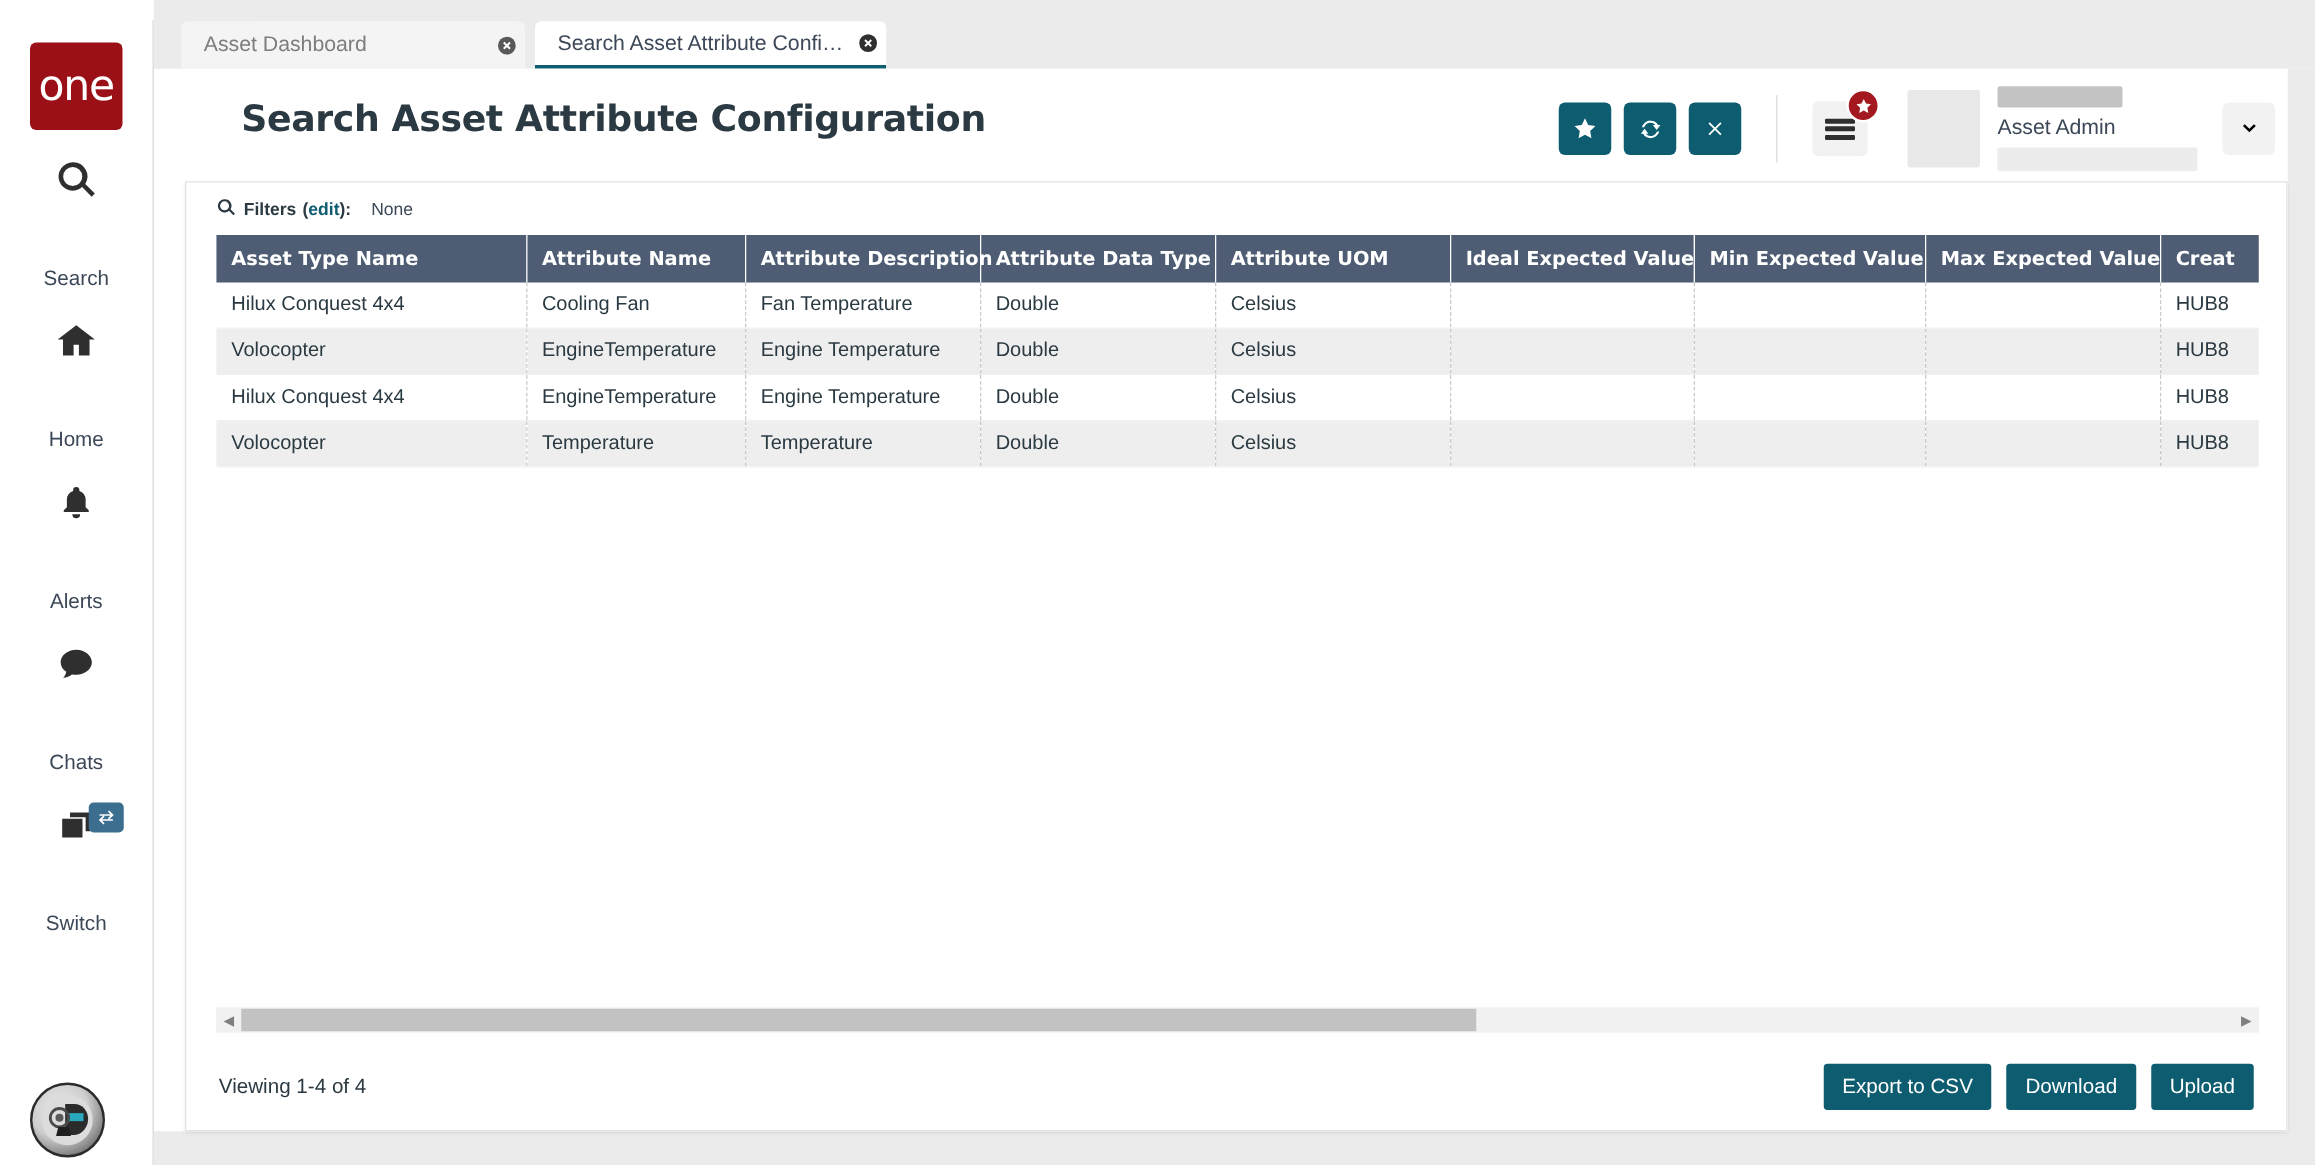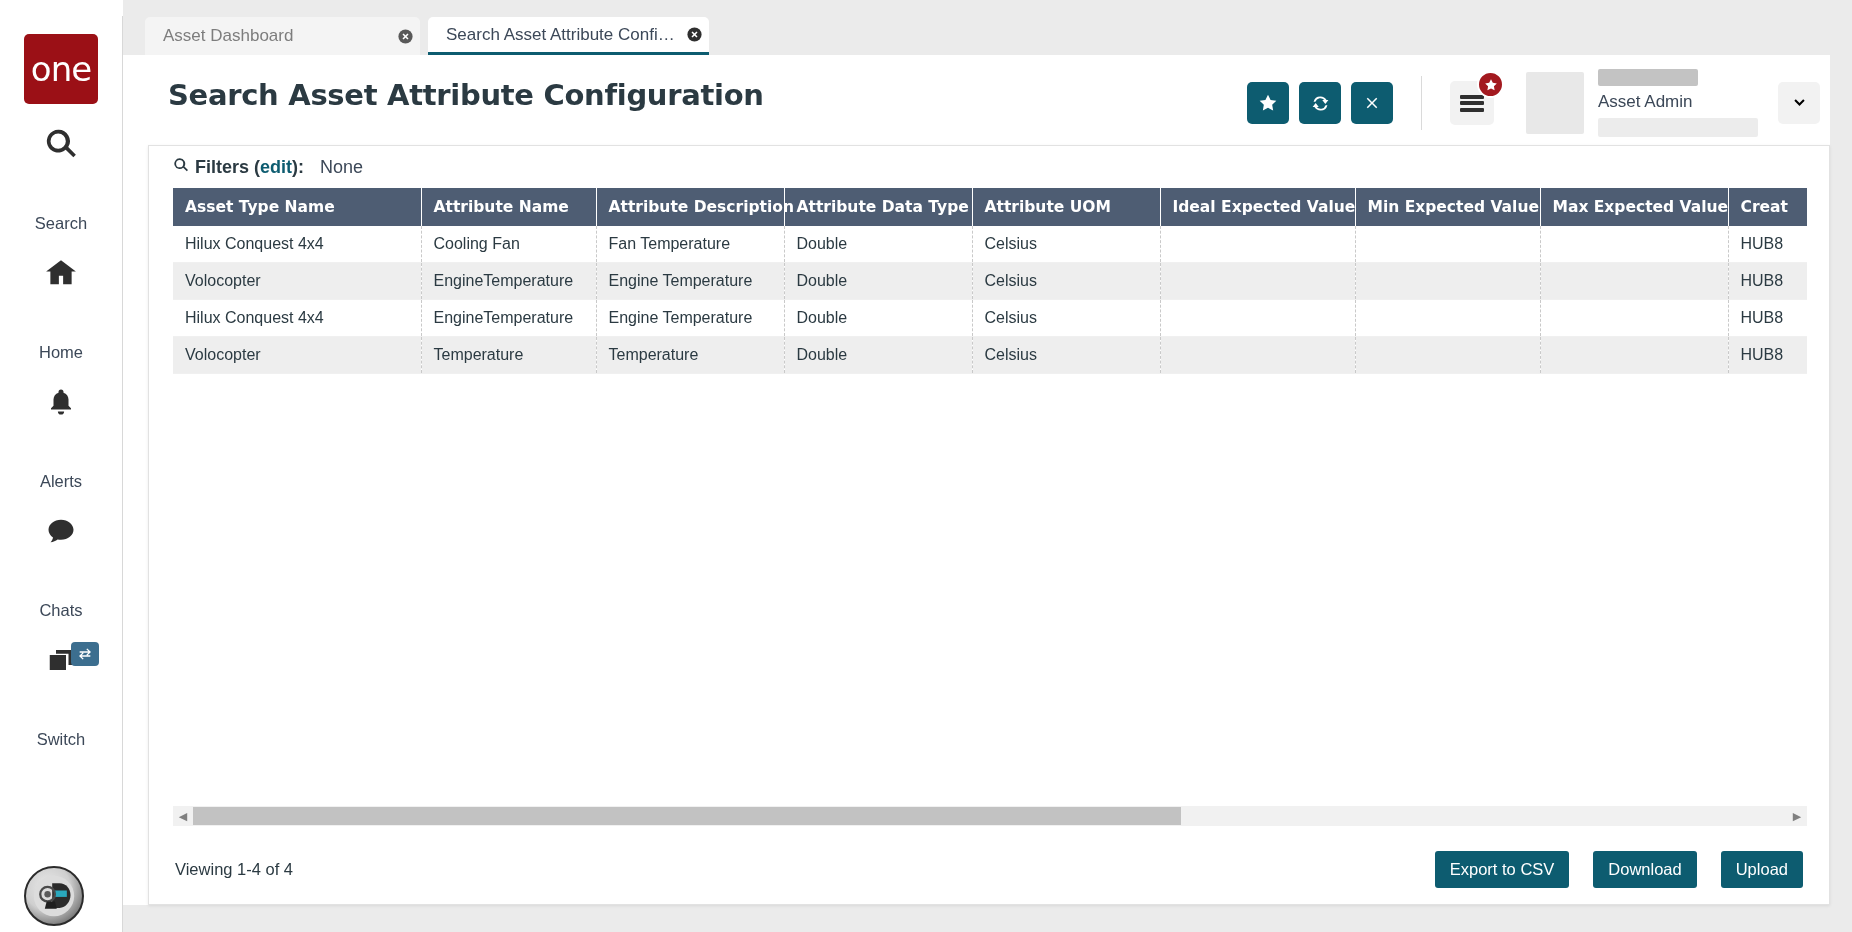--- a/index.html
+++ b/index.html
@@ -81,21 +81,21 @@
     width: 1682px; height: 850px; background: #ffffff;
   }
 
   
   #page-header {
     position: relative; height: 80px; width: 100%;
     display: flex; align-items: center;
     border-bottom: 1px solid transparent;
   }
   #page-title {
-    margin-left: 20px; font-size: 29px; font-weight: bold; color: #2b3a42;
+    margin-left: 45px; font-size: 29px; font-weight: bold; color: #2b3a42;
     font-family: "DejaVu Sans", sans-serif; letter-spacing: -0.3px;
   }
   #header-actions {
     position: absolute; right: 10px; top: 14px;
     display: flex; align-items: center; gap: 10px;
   }
   .sq-btn {
     width: 42px; height: 42px; border-radius: 5px; background: #0d5c70;
     display: flex; align-items: center; justify-content: center;
     color: #fff; cursor: pointer; border: none;
@@ -132,21 +132,21 @@
   
   #content-card {
     position: absolute; left: 0; top: 90px;
     width: 1682px; height: 760px;
     background: #ffffff;
     border: 1px solid #e2e2e2;
     box-shadow: 0 1px 3px rgba(0,0,0,0.08);
   }
   #filters-row {
     height: 42px; display: flex; align-items: center; padding-left: 24px;
-    font-size: 18px; color: #2b3a42;
+    font-size: 14px; color: #2b3a42;
   }
   #filters-row .filters-label { font-weight: bold; margin-left: 6px; }
   #filters-edit { color: #0d5c70; font-weight: bold; cursor: pointer; }
   #filters-value { margin-left: 16px; color: #3c4858; font-weight: normal; }
 
   
   #table-viewport {
     position: absolute; left: 24px; top: 42px;
     width: 1634px; height: 575px;
     overflow: hidden;
@@ -183,21 +183,21 @@
     position:absolute; left:0; top:1px; height: 18px; width: 62%;
     background: #c2c2c2; cursor: pointer;
   }
 
   
   #card-footer {
     position: absolute; left: 0; bottom: 0; width: 100%; height: 70px;
     display: flex; align-items: center; padding: 0 26px;
   }
   #viewing-text { font-size: 16.5px; color: #2b3a42; }
-  #footer-buttons { margin-left: auto; display: flex; gap: 24px; padding-left: 34px; }
+  #footer-buttons { margin-left: auto; display: flex; gap: 12px; padding-left: 34px; }
   .footer-btn {
     background: #0d5c70; color: #ffffff; font-size: 16.5px;
     border: none; border-radius: 3px; padding: 9px 15px; cursor: pointer;
     font-family: "Liberation Sans", sans-serif;
   }
   
   #right-gutter {
     position: absolute; right: 0; top: 55px; width: 22px; height: 877px;
     background: #ebebeb;
   }

